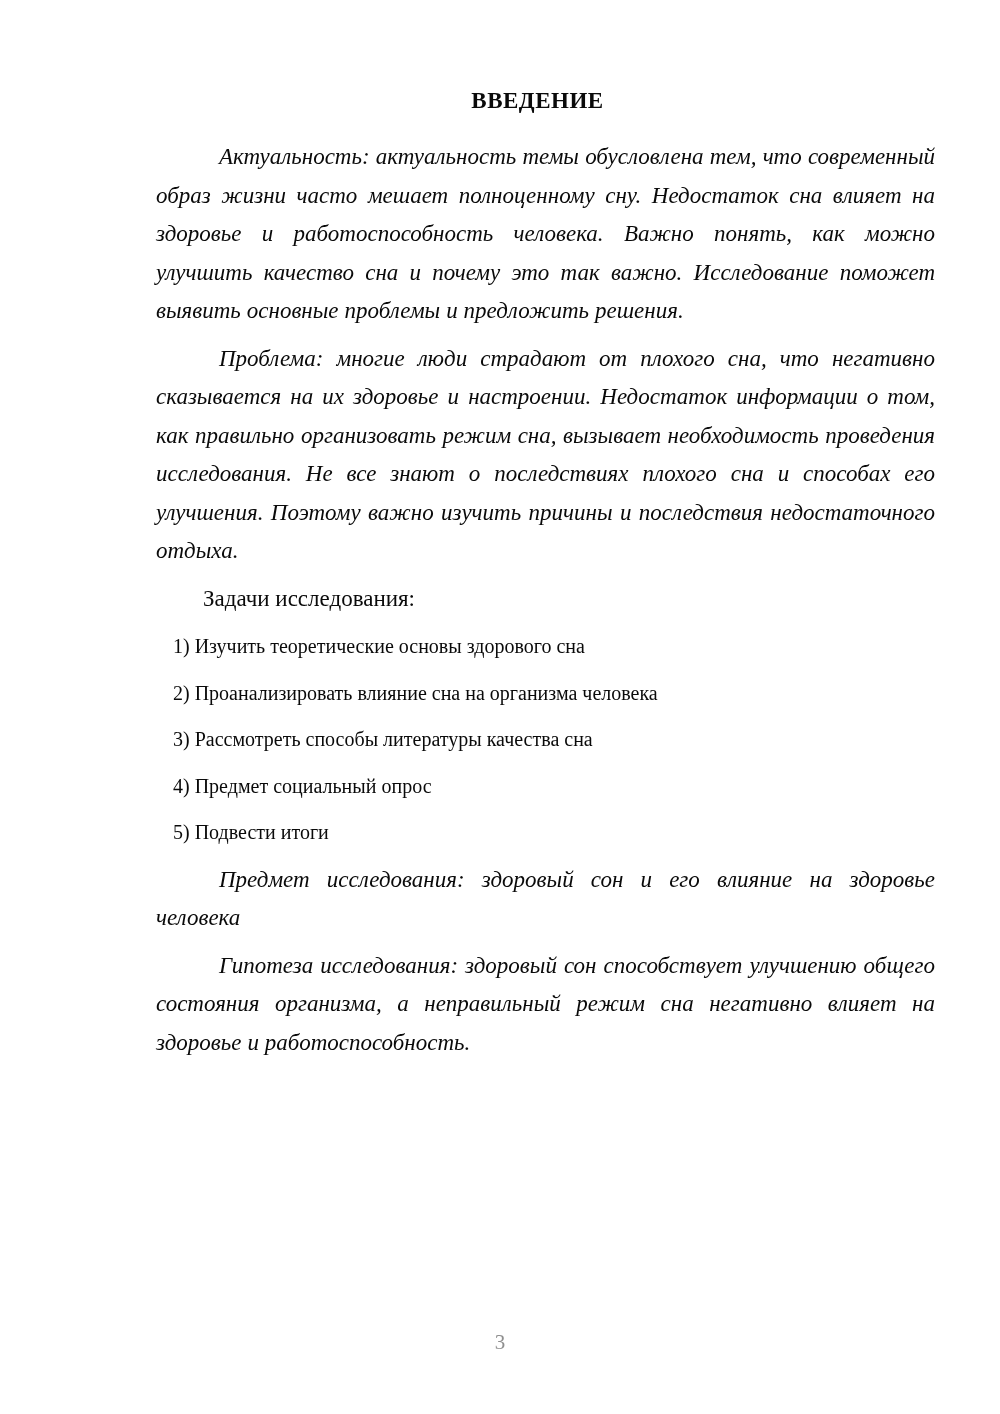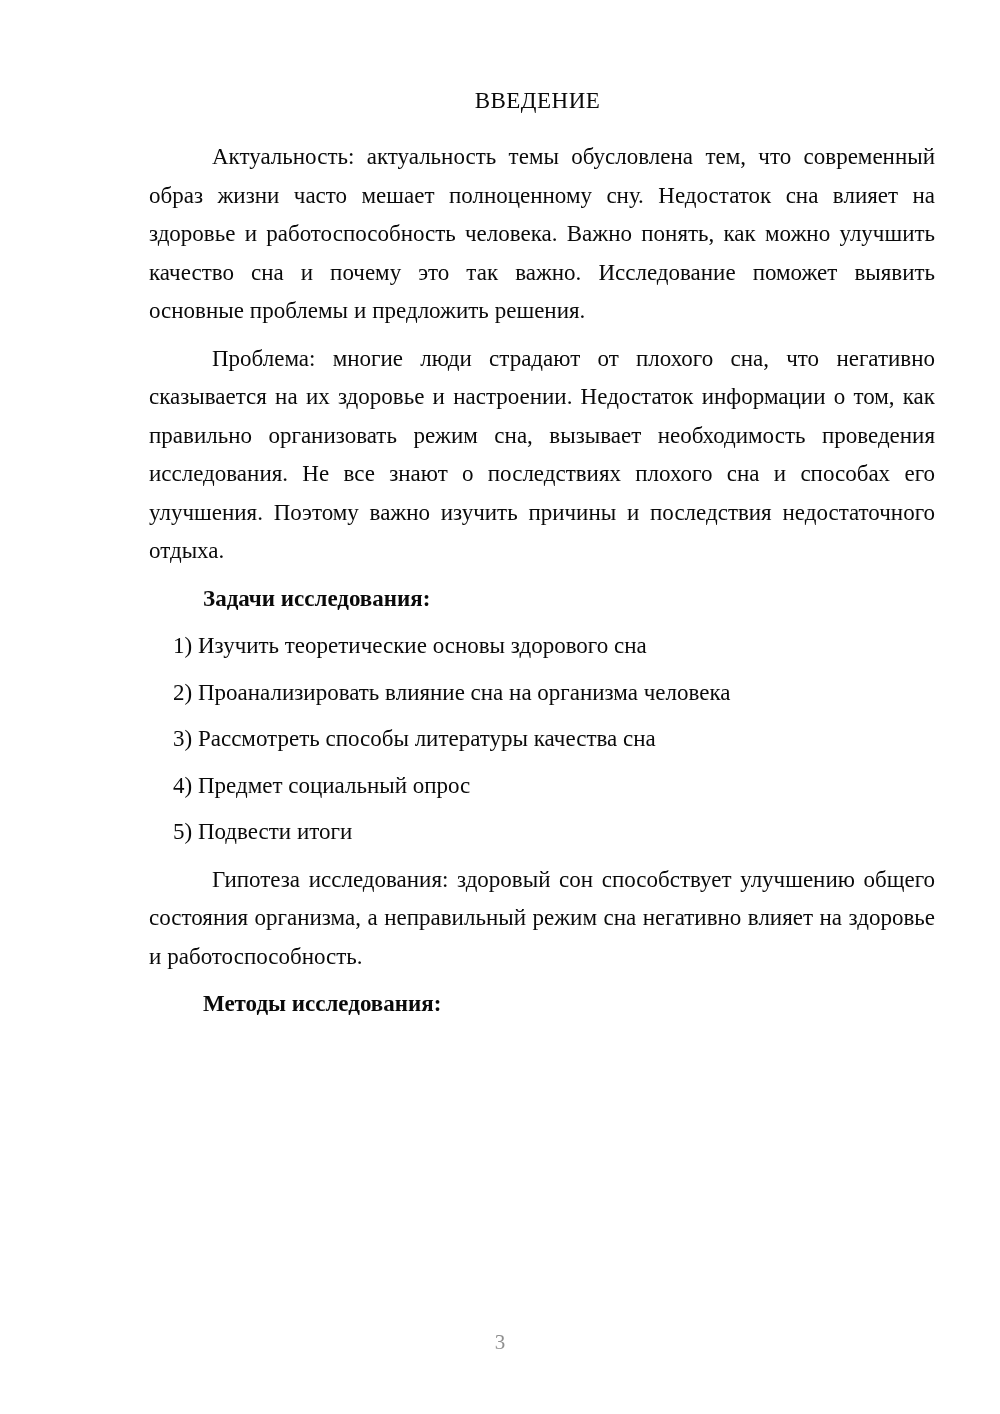--- a/index.html
+++ b/index.html
@@ -20,51 +20,51 @@
     color: #0a0a0a;
   }
   .content {
     position: absolute;
     left: 140px;
     top: 88px;
     width: 795px;
   }
   .doc-title {
     font-size: 23px;
-    font-weight: normal;
+    font-weight: bold;
     text-align: center;
     letter-spacing: 0.5px;
     line-height: 1.15;
     margin: 0 0 24px 0;
   }
   .para {
     font-size: 23px;
     line-height: 38.5px;
     text-align: justify;
     text-align-last: left;
     text-indent: 63px;
-    margin: 0 0 9px 9px;
+    margin: 0 0 9px 16px;
     hyphens: none;
     word-spacing: 0.2px;
+    font-style: italic;
   }
   .subhead {
     font-size: 23px;
     line-height: 38.5px;
     text-align: left;
     text-indent: 63px;
     margin: 0 0 9px 0;
-    font-weight: bold;
   }
   .list {
     list-style: none;
     margin: 0 0 9px 0;
     padding: 0;
   }
   .list-item {
-    font-size: 23px;
+    font-size: 20px;
     line-height: 38.5px;
     text-align: left;
     padding-left: 33px;
     margin-bottom: 8px;
     white-space: nowrap;
   }
   .list-item:last-child {
     margin-bottom: 0;
   }
   .list-num {
@@ -117,22 +117,22 @@
         <span class="list-num">4)</span>
         <span class="list-text">Предмет социальный опрос</span>
       </li>
       <li class="list-item">
         <span class="list-num">5)</span>
         <span class="list-text">Подвести итоги</span>
       </li>
     </ul>
 
 
+    <p class="para">Предмет исследования: здоровый сон и его влияние на здоровье человека</p>
 
     <p class="para">Гипотеза исследования: здоровый сон способствует улучшению общего состояния организма, а неправильный режим сна негативно влияет на здоровье и работоспособность.</p>
 
-    <p class="subhead">Методы исследования:</p>
 
 
   </div>
 
   <div class="page-number">3</div>
 </div>
 
 </body></html>

